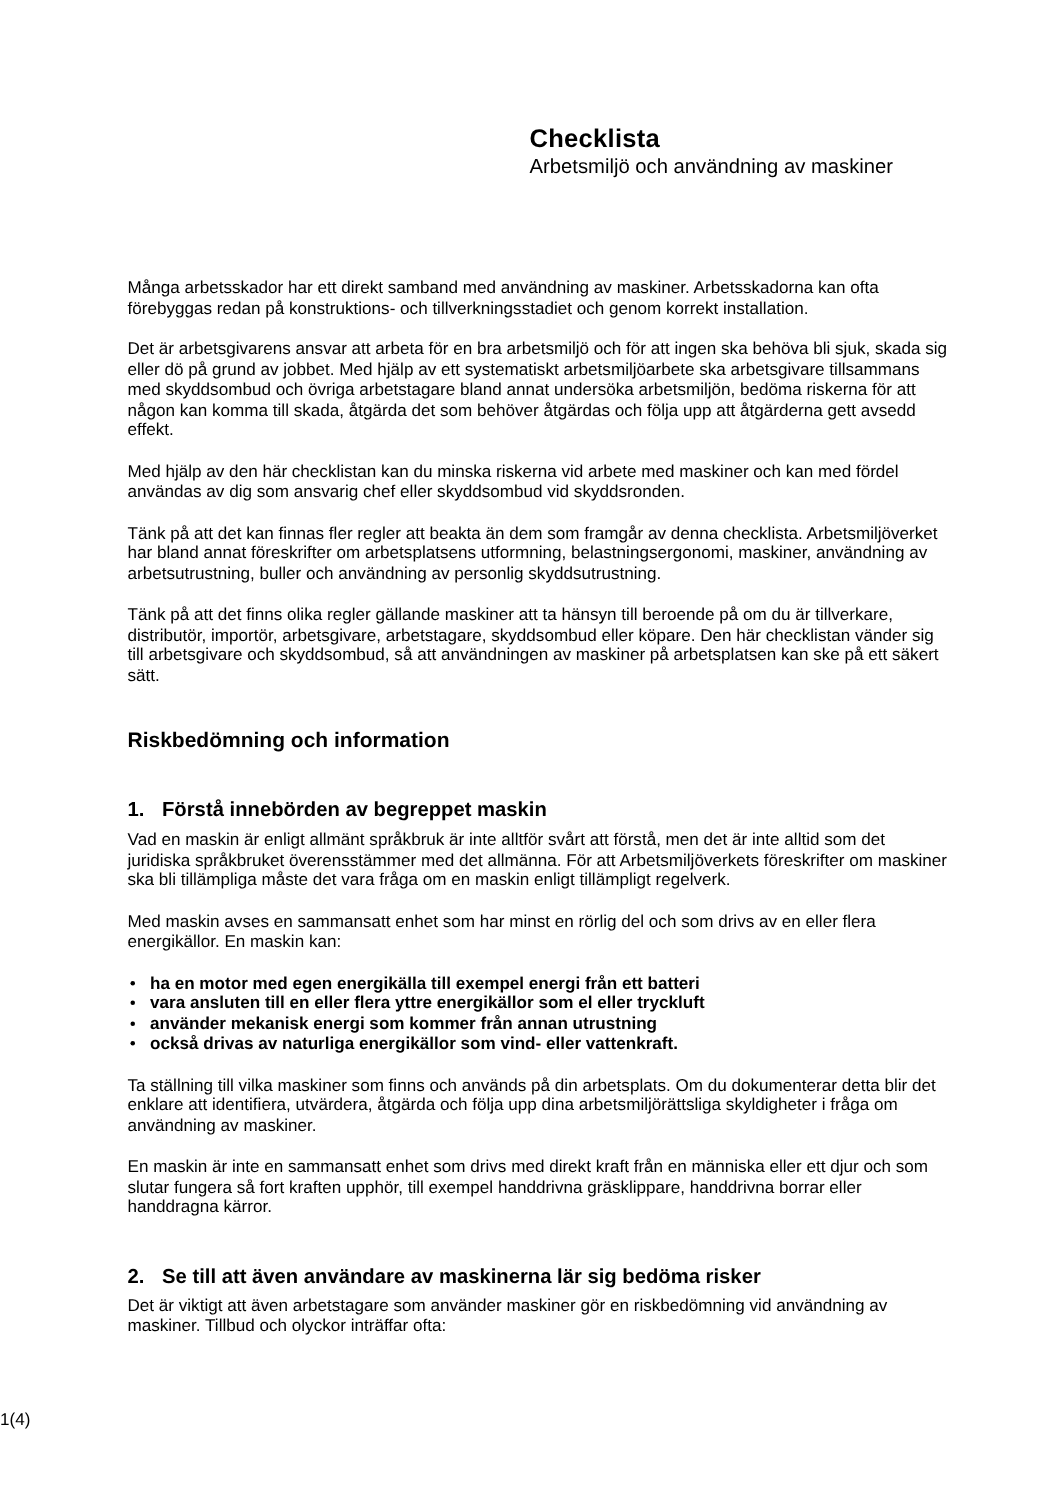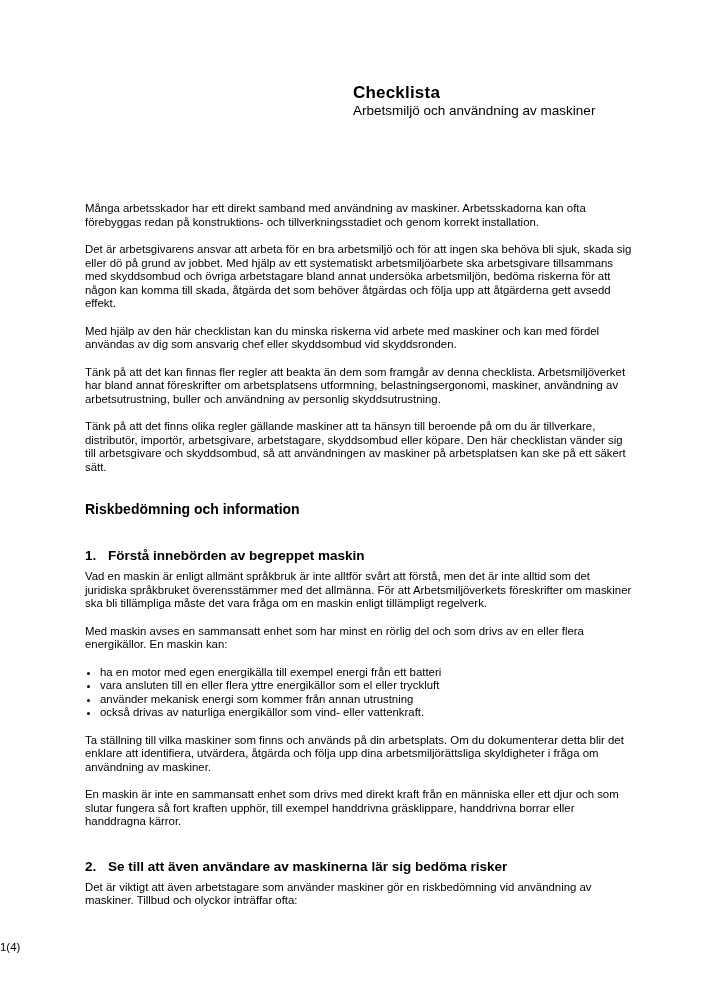--- a/index.html
+++ b/index.html
@@ -25,21 +25,21 @@
     line-height: 19px;
     letter-spacing: 0.2px;
   }
   .doc-subtitle {
     font-size: 13.5px;
     line-height: 16px;
     margin-top: 1px;
   }
   .content {
     position: absolute;
-    left: 85px; top: 202px;
+    left: 85px; top: 186px;
     width: 547px;
   }
   .para {
     font-size: 11.4px;
     line-height: 13.5px;
     margin-bottom: 14px;
   }
   .main-heading {
     font-size: 14px;
     font-weight: bold;
@@ -57,20 +57,21 @@
   .section-title.gap-top { margin-top: 30px; }
   .sec-num { width: 23px; flex: 0 0 23px; }
   .bullets {
     list-style: disc outside;
     padding-left: 15px;
     margin: 13px 0 14px 0;
   }
   .bullets li {
     font-size: 11.4px;
     line-height: 13.5px;
+    font-weight: bold;
   }
   .page-footer {
     position: absolute;
     left: 0; top: 941px;
     width: 707px;
     text-align: left;
     font-size: 11.4px;
     line-height: 13.5px;
   }
 </style>

